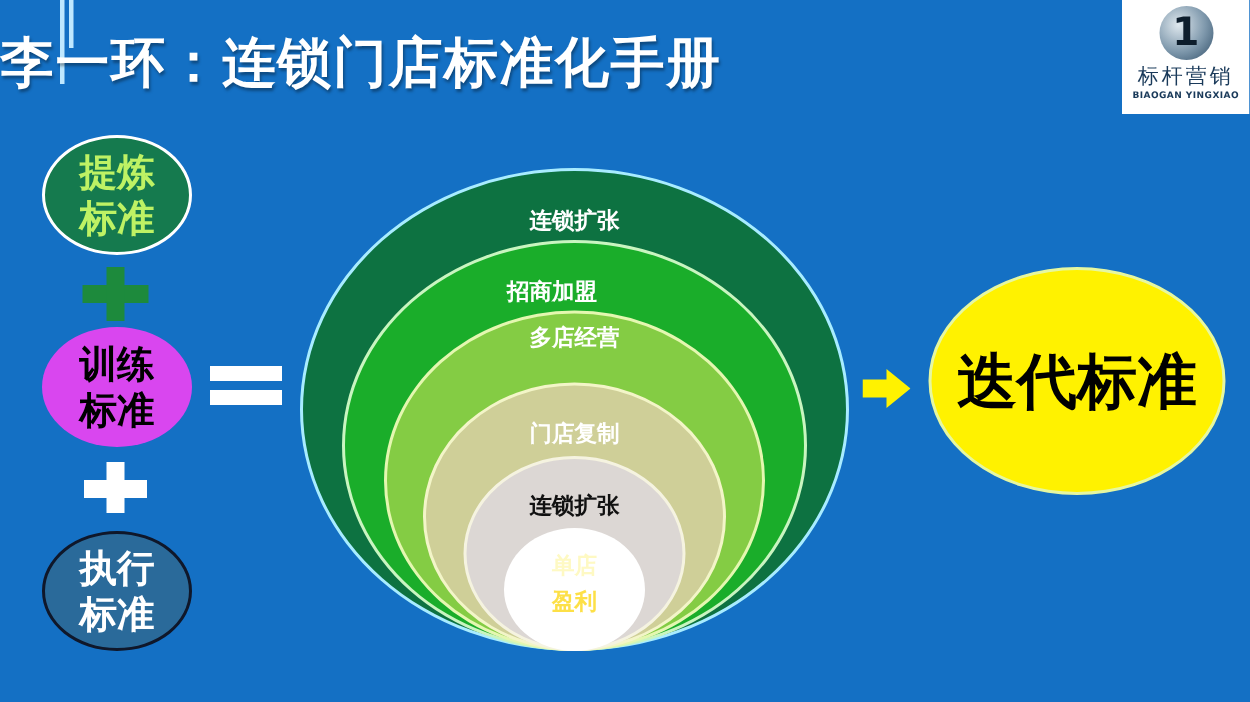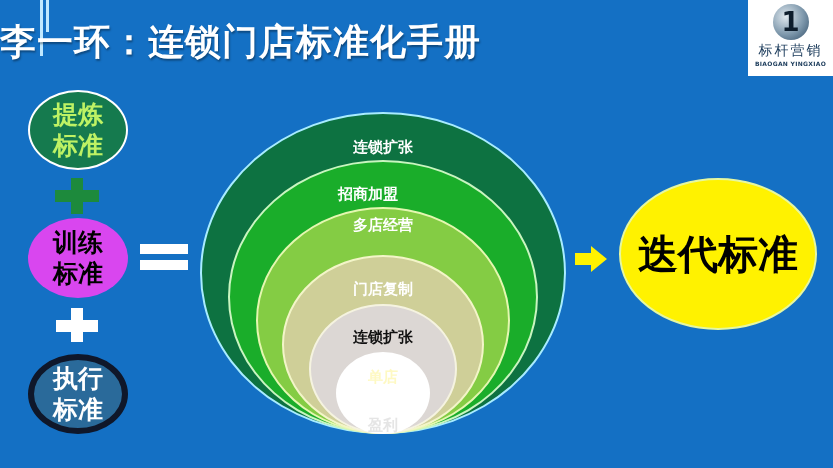--- a/index.html
+++ b/index.html
@@ -83,21 +83,21 @@
     <span>训练</span>
     <span>标准</span>
   </div>
 </div>
 
 <div class="plus" style="left:56px; top:308px;">
   <div class="h" style="left:0; top:12px; width:42px; height:12px; background:#ffffff;"></div>
   <div class="v" style="left:15px; top:0; width:12px; height:34px; background:#ffffff;"></div>
 </div>
 
-<div class="oval" style="left:28px; top:354px; width:100px; height:80px; background:#2a6a9a; border:6px solid #0f172a; color:#fff; box-sizing:border-box;">
+<div class="oval" style="left:28px; top:354px; width:100px; height:80px; background:#2a6a9a; border:2px solid #0f172a; color:#fff; box-sizing:border-box;">
   <div>
     <span>执行</span>
     <span>标准</span>
   </div>
 </div>
 
 <div>
   <div class="eq" style="top:244px;"></div>
   <div class="eq" style="top:260px;"></div>
 </div>
@@ -109,21 +109,21 @@
   <div class="ring" style="left:282px; top:255px; width:202px; height:179px; background:#cfcf98; border:2px solid #f3f5c8;"></div>
   <div class="ring" style="left:309px; top:304px; width:148px; height:130px; background:#dcd7d4; border:2px solid #f5f3e0;"></div>
   <div class="ring" style="left:336px; top:352px; width:94px; height:82px; background:#ffffff;"></div>
 
   <div class="ring-label" style="left:313px; top:138px; color:#ffffff;">连锁扩张</div>
   <div class="ring-label" style="left:298px; top:185px; color:#ffffff;">招商加盟</div>
   <div class="ring-label" style="left:313px; top:216px; color:#ffffff;">多店经营</div>
   <div class="ring-label" style="left:313px; top:280px; color:#ffffff;">门店复制</div>
   <div class="ring-label" style="left:313px; top:328px; color:#111111;">连锁扩张</div>
   <div class="ring-label" style="left:313px; top:368px; color:#fef9c3;">单店</div>
-  <div class="ring-label" style="left:313px; top:416px; color:#e5e5e5;">盈利</div>
+  <div class="ring-label" style="left:313px; top:392px; color:#fde047;">盈利</div>
 </div>
 
 <svg class="arrow" width="32" height="26" viewBox="0 0 32 26">
   <polygon points="0,7 16,7 16,0 32,13 16,26 16,19 0,19" fill="#fff200"></polygon>
 </svg>
 
 <div class="result">
   <span>迭代标准</span>
 </div>
 

